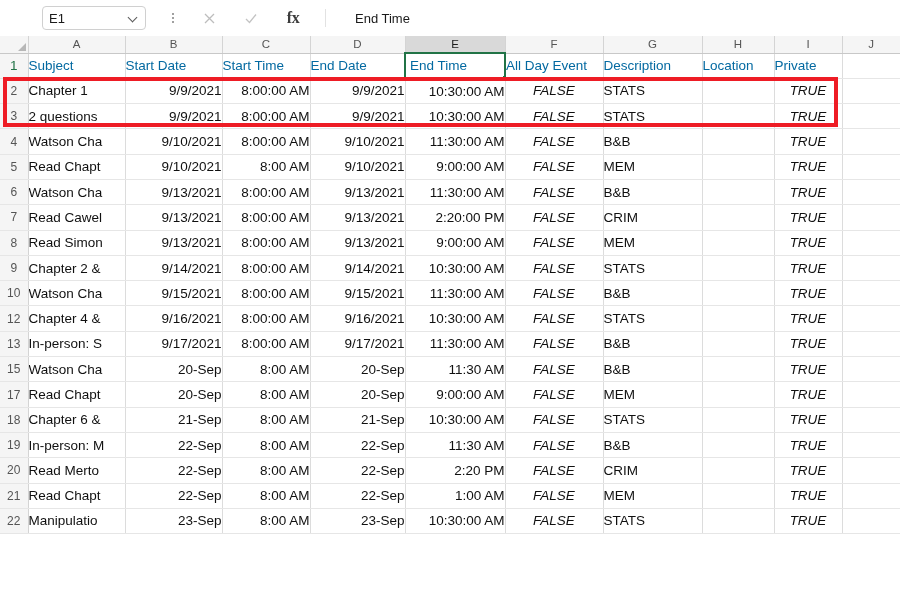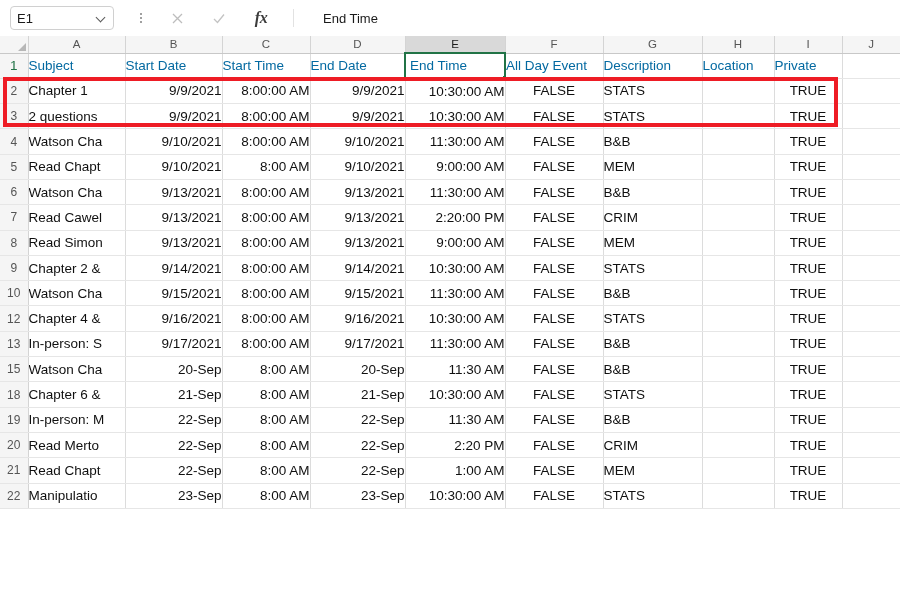--- a/index.html
+++ b/index.html
@@ -13,20 +13,21 @@
 
   
   #formula-bar {
     position: relative;
     height: 36px;
     background: #ffffff;
     display: flex;
     align-items: center;
     padding: 0 6px;
     gap: 16px;
+    margin-left: 32px;
   }
   #name-box {
     width: 104px; height: 24px;
     border: 1px solid #d0d0d0;
     border-radius: 4px;
     background: #ffffff;
     display: flex; align-items: center;
     padding: 0 6px;
     margin-left: 4px;
   }
@@ -63,21 +64,20 @@
   }
   .fb-icon {
     width: 26px; height: 26px;
     display: flex; align-items: center; justify-content: center;
     color: #bdbdbd;
     font-size: 15px;
     line-height: 1;
   }
   .fb-icon svg { display: block; }
   #fx-icon {
-    font-style: italic;
     font-family: "Liberation Serif", serif;
     font-size: 16px;
     color: #3c3c3c;
     font-weight: 700;
     letter-spacing: -0.5px;
   }
   #formula-input {
     flex: 1;
     height: 24px;
     border: none;
@@ -158,21 +158,21 @@
     color: #555555;
     font-size: 12px;
     text-align: center;
     vertical-align: middle;
   }
   td.rownum.sel-row {
     color: #217346;
   }
   td.c-text  { text-align: left;  padding-left: 5px; padding-right: 3px; }
   td.c-num   { text-align: right; padding-right: 6px; }
-  td.c-ctr   { text-align: center; }
+  td.c-ctr   { text-align: center; font-style: italic; }
   td.blank   { }
 
   
   tr.r1 td { font-size: 13.5px; color: #0369a1; }
 
   
   td.selcell {
     position: relative;
     border: 2px solid #217346 !important;
     padding-left: 4px !important;
@@ -438,20 +438,33 @@
           <td class="c-num">8:00 AM</td>
           <td class="c-num">20-Sep</td>
           <td class="c-num">11:30 AM</td>
           <td class="c-ctr">FALSE</td>
           <td class="c-text">B&amp;B</td>
           <td class="c-text"></td>
           <td class="c-ctr">TRUE</td>
           <td class="blank"></td>
         </tr>
         <tr>
+          <td class="rownum">17</td>
+          <td class="c-text">Read Chapt</td>
+          <td class="c-num">20-Sep</td>
+          <td class="c-num">8:00 AM</td>
+          <td class="c-num">20-Sep</td>
+          <td class="c-num">9:00:00 AM</td>
+          <td class="c-ctr">FALSE</td>
+          <td class="c-text">MEM</td>
+          <td class="c-text"></td>
+          <td class="c-ctr">TRUE</td>
+          <td class="blank"></td>
+        </tr>
+        <tr>
           <td class="rownum">18</td>
           <td class="c-text">Chapter 6 &amp;</td>
           <td class="c-num">21-Sep</td>
           <td class="c-num">8:00 AM</td>
           <td class="c-num">21-Sep</td>
           <td class="c-num">10:30:00 AM</td>
           <td class="c-ctr">FALSE</td>
           <td class="c-text">STATS</td>
           <td class="c-text"></td>
           <td class="c-ctr">TRUE</td>

